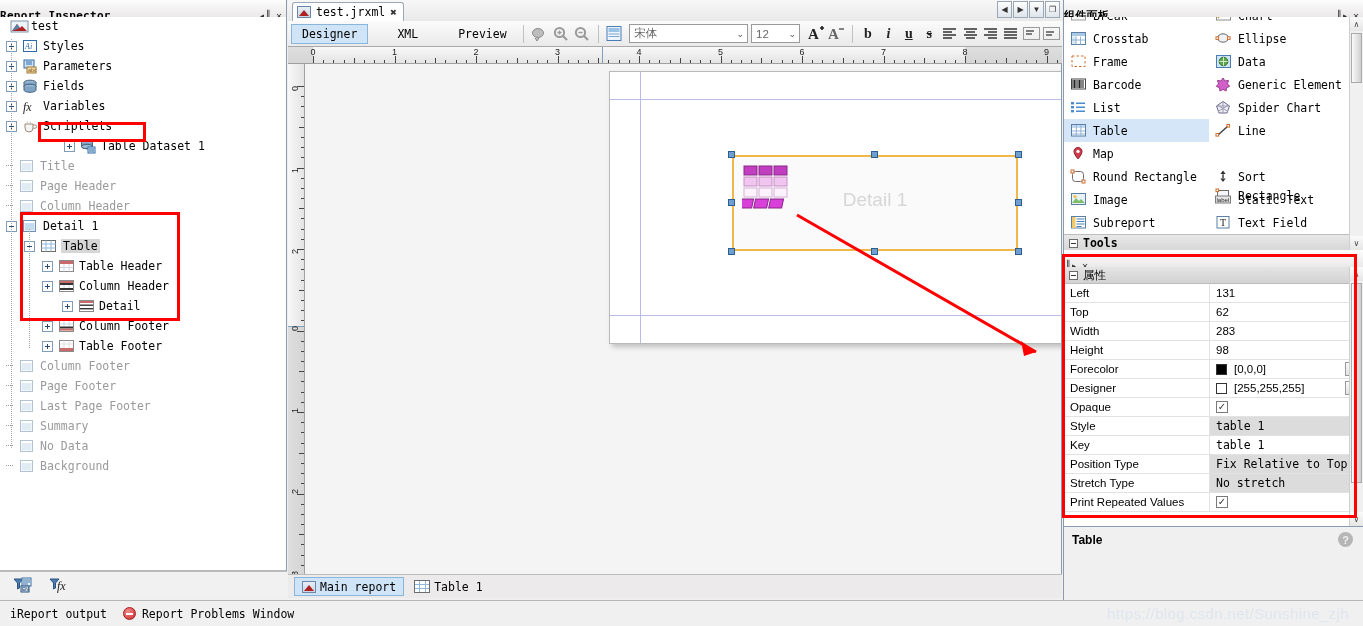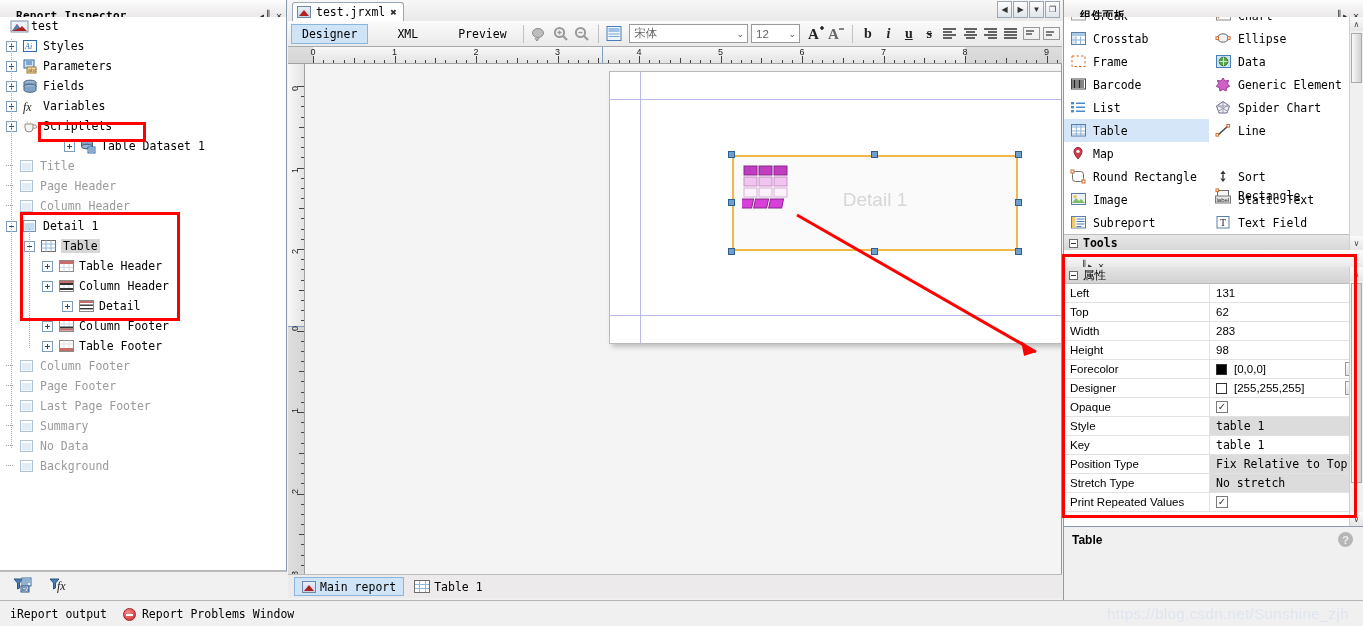--- a/index.html
+++ b/index.html
@@ -15,21 +15,21 @@
   #root { position: relative; width: 1363px; height: 626px; }
 
   
   .panel-title {
     height: 32px;
     background: linear-gradient(to bottom,#fdfdfd 0%,#eceaea 50%,#ddd9d9 100%);
     border-bottom: 1px solid #9a9a9a;
     display: flex; align-items: center;
     font-family: "DejaVu Sans Mono", monospace;
     font-weight: bold; font-size: 11px;
-    padding-left: 16px;
+    padding-left: 0;
     color: #000;
   }
   .panel-title .ttl { flex: 1; letter-spacing: .3px; }
   .panel-title .tbtn {
     width: 14px; text-align: center; font-size: 10px; color: #333;
     cursor: pointer;
   }
 
   
   #inspector {
@@ -319,21 +319,21 @@
     display:flex;align-items:center;justify-content:center;
   }
 
   
   #status {
     position:absolute; left:0; bottom:0; width:1363px; height:26px;
     background:#f0f0f0; border-top:1px solid #b5b5b5;
     display:flex; align-items:center; gap:16px; padding-left:10px;
     font-family:"DejaVu Sans Mono",monospace; font-size:11.5px;
   }
-  #status .sitem { display:flex; align-items:flex-end; gap:6px; cursor:pointer; }
+  #status .sitem { display:flex; align-items:flex-start; gap:6px; cursor:pointer; }
   .errico {
     width:13px;height:13px;border-radius:50%;
     background:radial-gradient(circle at 35% 30%,#f28b8b,#cf2a2a);
     border:1px solid #a01d1d; position:relative;
   }
   .errico::after{content:"";position:absolute;left:2px;top:5px;width:7px;height:2px;background:#fff;}
   #watermark {
     position:absolute; right:14px; bottom:4px;
     font-family:"Liberation Sans",sans-serif; font-size:15px;
     color:#dfe5ee; letter-spacing:.4px; user-select:none;

